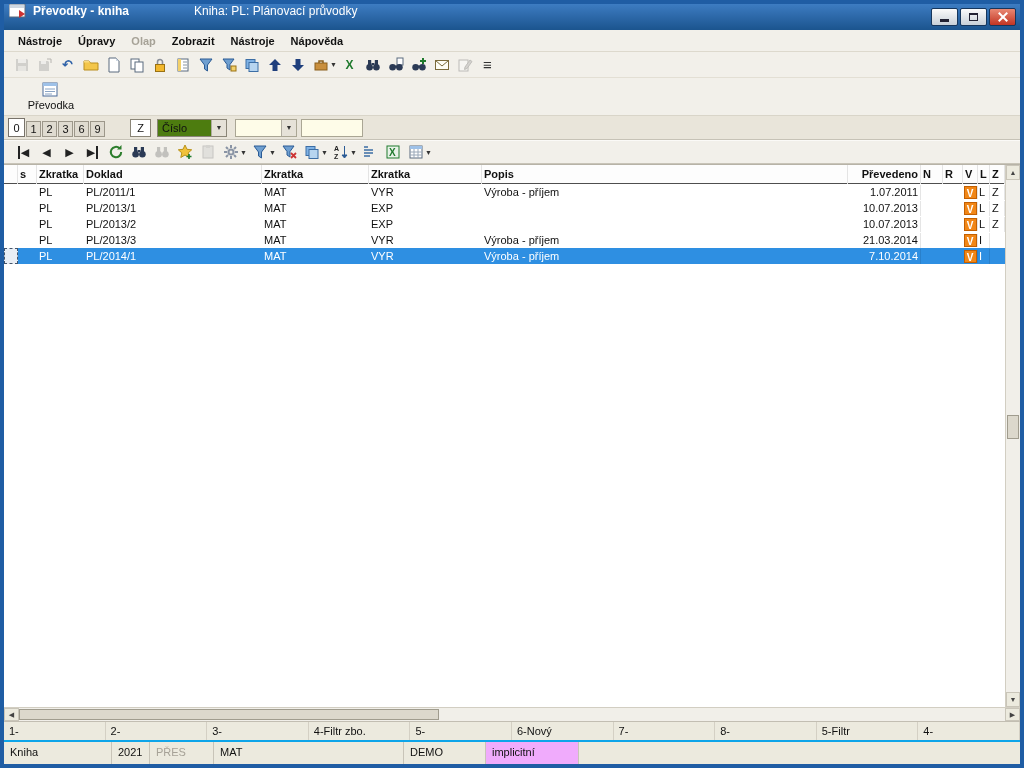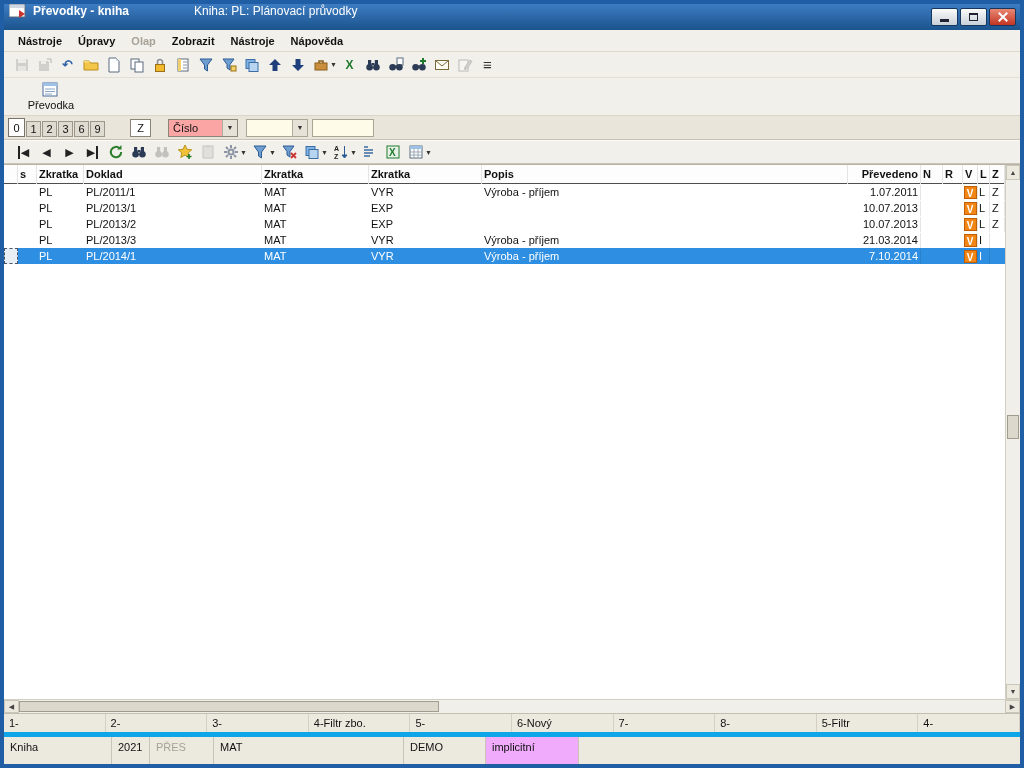--- a/index.html
+++ b/index.html
@@ -39,21 +39,21 @@
 
   .tb-form{height:38px;padding-left:12px;border-bottom:1px solid #d9d5c9}
   .bigbtn{width:70px;height:36px;display:flex;flex-direction:column;align-items:center;justify-content:center;gap:1px}
   .bigbtn svg{width:18px;height:16px}
 
   
   .filterbar{height:24px;background:#e9e5da;border-bottom:1px solid #c6c2b6;display:flex;align-items:center;padding-left:4px;flex:0 0 auto}
   .ftab{min-width:15px;height:16px;border:1px solid #9c978a;background:#dfdbd0;display:inline-flex;align-items:center;justify-content:center;padding:0 3px;margin-right:1px}
   .ftab.active{background:#fff;height:19px;min-width:17px;border-color:#77726a}
   .zbtn{margin-left:24px;width:21px;height:18px;background:#fff;border:1px solid #8a8577;display:flex;align-items:center;justify-content:center}
-  .combo{margin-left:17px;height:18px;background:#fca5a5;border:1px solid #8a8577;display:flex;align-items:center;width:70px;justify-content:space-between;padding-left:4px}
+  .combo{margin-left:6px;height:18px;background:#4d7c0f;border:1px solid #8a8577;display:flex;align-items:center;width:70px;justify-content:space-between;padding-left:4px}
   .arrowbox{width:15px;height:16px;background:#e6e2d8;border-left:1px solid #b0aca0;display:flex;align-items:center;justify-content:center;font-size:7px;color:#333}
   .field{height:18px;border:1px solid #aaa694;background:#fefce8;width:62px;margin-left:8px;display:flex;align-items:center;justify-content:flex-end}
   .field2{height:18px;border:1px solid #aaa694;background:#fefce8;width:62px;margin-left:4px}
 
   
   .tablewrap{flex:1 1 auto;background:#fff;position:relative;overflow:hidden;border-top:1px solid #b7b3a7}
   .tgrid{position:absolute;left:0;top:0;right:15px;bottom:0}
   .thead{display:flex;height:19px;border-bottom:1px solid #4e4e4e;background:#fdfdfd;font-weight:bold;align-items:center}
   .thead .cell{border-right:1px solid #e4e4e4;height:19px;display:flex;align-items:center;padding:0 2px;overflow:hidden;white-space:nowrap}
   .trow{display:flex;height:16px;line-height:15px;align-items:center}
@@ -82,21 +82,21 @@
   .sbtn.bottom{position:absolute;bottom:0;left:0;right:0}
   .vthumb{position:absolute;left:1px;right:1px;top:250px;height:24px;background:#dcd8cc;border:1px solid #a09c8e}
   .hscroll{height:14px;background:#f1efe9;border-top:1px solid #d2cec2;display:flex;align-items:stretch;flex:0 0 auto;position:relative}
   .hbtn{width:15px;display:flex;align-items:center;justify-content:center;font-size:7px;color:#444;background:#eceade;border:1px solid #c9c5b9}
   .hbtn.right{position:absolute;right:0;top:0;bottom:0}
   .hthumb{position:absolute;left:15px;top:1px;bottom:1px;width:420px;background:#dcd8cc;border:1px solid #a09c8e}
 
   
   .fkeybar{height:19px;display:flex;background:#eceade;border-top:1px solid #c2beb2;flex:0 0 auto}
   .fcell{flex:1;border-right:1px solid #d4d0c4;padding:3px 5px;white-space:nowrap;overflow:hidden}
-  .statusbar{height:32px;display:flex;background:#eceade;border-top:5px solid #0ea5e9;flex:0 0 auto}
+  .statusbar{height:24px;display:flex;background:#eceade;border-top:2px solid #0ea5e9;flex:0 0 auto}
   .scell{border-right:1px solid #c8c4b8;padding:4px 6px;white-space:nowrap;overflow:hidden}
   .scell:nth-child(1){width:108px}
   .scell:nth-child(2){width:38px}
   .scell:nth-child(3){width:64px}
   .scell:nth-child(4){width:190px}
   .scell:nth-child(5){width:82px}
   .scell:nth-child(6){width:93px;background:#f0abfc}
   .scell:nth-child(7){flex:1;border-right:none}
   .scell.muted{color:#a6a297}
 </style>

